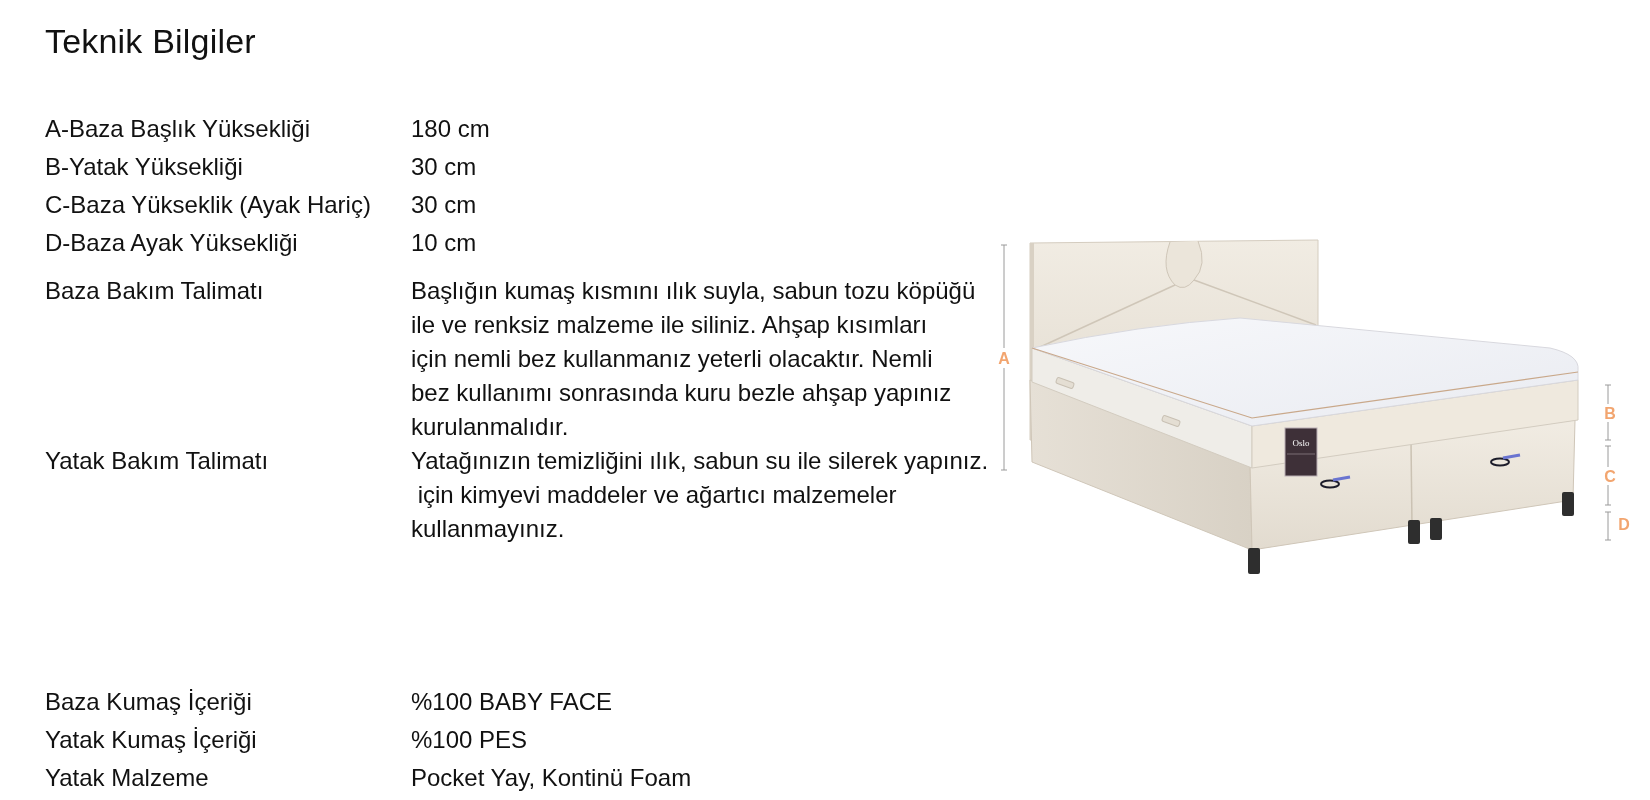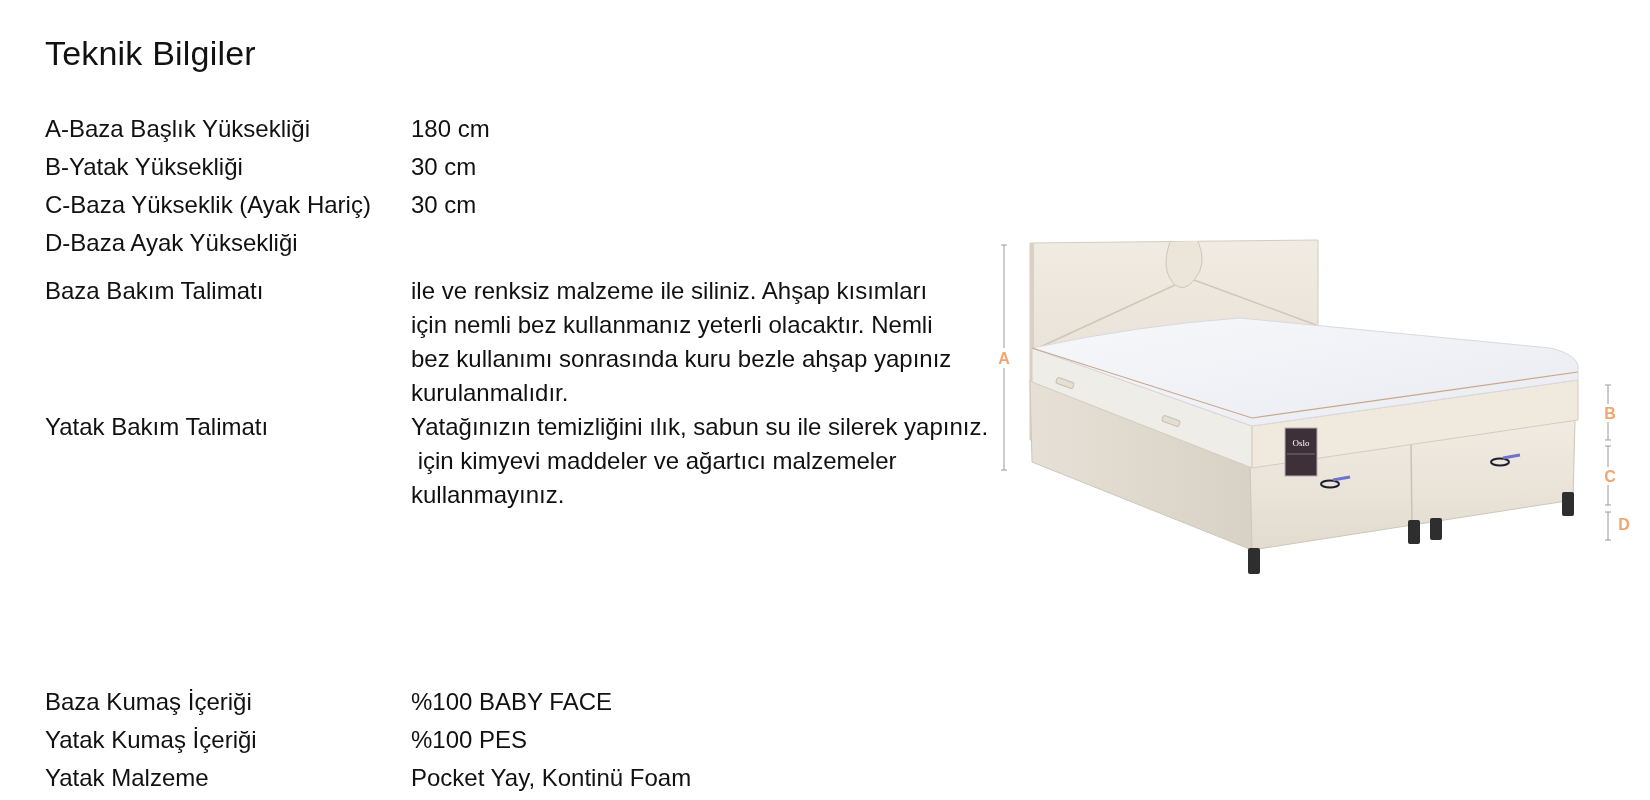--- a/index.html
+++ b/index.html
@@ -1,21 +1,21 @@
 <!DOCTYPE html>
 <html><head>
 <meta charset="utf-8">
 <style>
   html, body { margin: 0; padding: 0; background: #ffffff; }
   body {
     width: 1650px; height: 800px; position: relative; overflow: hidden;
     font-family: "Liberation Sans", "DejaVu Sans", sans-serif; color: #111111;
   }
   .title {
-    position: absolute; left: 45px; top: 34px;
+    position: absolute; left: 45px; top: 22px;
     font-size: 34px; font-weight: 400; letter-spacing: 0.2px; color: #111;
     margin: 0;
   }
   .specs { position: absolute; left: 45px; top: 110px; width: 900px; }
   .row { display: flex; font-size: 24px; line-height: 34px; }
   .row.simple { line-height: 38px; }
   .label { width: 366px; flex: none; }
   .value { width: 530px; flex: none; }
   .value .line { display: block; white-space: pre; }
   .specs2 { position: absolute; left: 45px; top: 683px; width: 900px; }
@@ -37,24 +37,26 @@
   <div class="row simple">
     <span class="label">B-Yatak Yüksekliği</span>
     <span class="value">30 cm</span>
   </div>
   <div class="row simple">
     <span class="label">C-Baza Yükseklik (Ayak Hariç)</span>
     <span class="value">30 cm</span>
   </div>
   <div class="row simple">
     <span class="label">D-Baza Ayak Yüksekliği</span>
+    <span class="value">10 cm</span>
   </div>
   <div class="row" style="margin-top:12px">
     <span class="label">Baza Bakım Talimatı</span>
     <span class="value">
+      <span class="line">Başlığın kumaş kısmını ılık suyla, sabun tozu köpüğü</span>
       <span class="line">ile ve renksiz malzeme ile siliniz. Ahşap kısımları</span>
       <span class="line">için nemli bez kullanmanız yeterli olacaktır. Nemli</span>
       <span class="line">bez kullanımı sonrasında kuru bezle ahşap yapınız</span>
       <span class="line">kurulanmalıdır.</span>
     </span>
   </div>
   <div class="row">
     <span class="label">Yatak Bakım Talimatı</span>
     <span class="value">
       <span class="line">Yatağınızın temizliğini ılık, sabun su ile silerek yapınız.</span>

